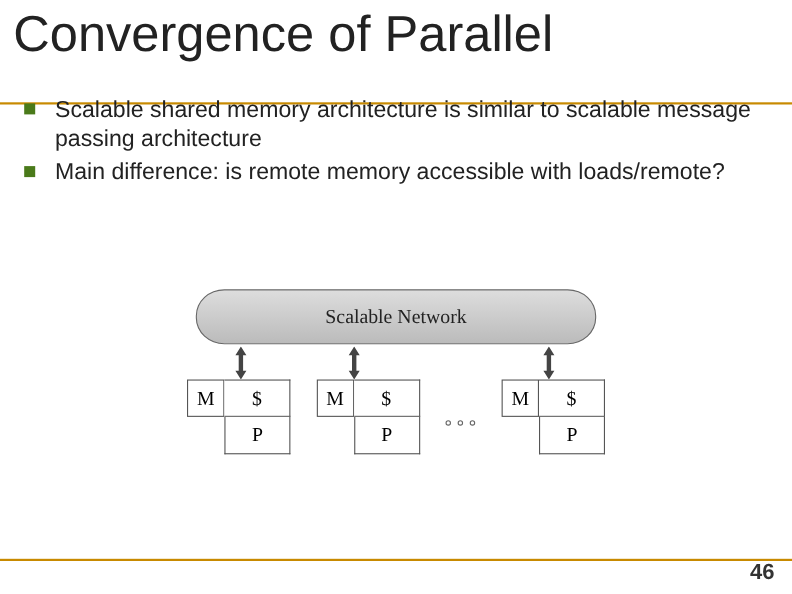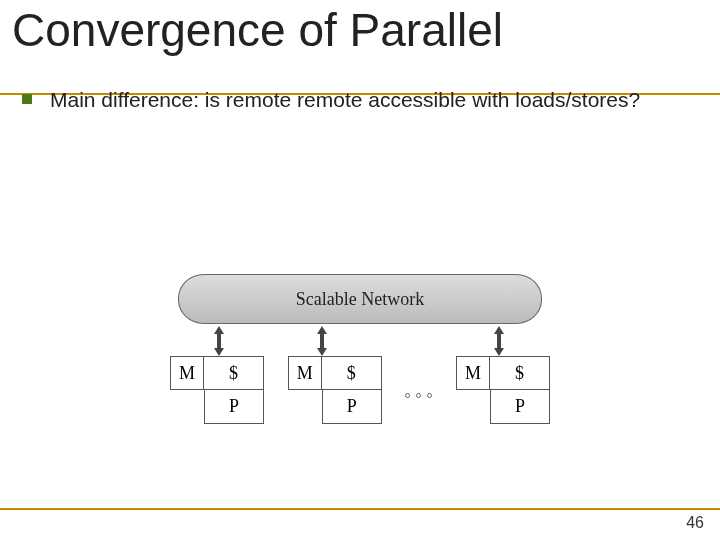--- a/index.html
+++ b/index.html
@@ -55,21 +55,21 @@
   }
   .network {
     width: 364px;
     height: 50px;
     border: 1px solid #666;
     border-radius: 26px / 24px;
     background: linear-gradient(#ddd, #bbb);
     display: flex;
     align-items: center;
     justify-content: center;
-    margin: 12px auto 2px auto;
+    margin: 1px auto 2px auto;
   }
   .network-label {
     font-family: Georgia, 'Times New Roman', serif;
     font-size: 18px;
     color: #222;
   }
   .arrows-row {
     width: 364px;
     margin: 0 auto;
     position: relative;
@@ -134,36 +134,41 @@
   .footer-rule {
     position: absolute;
     left: 0; right: 0;
     bottom: 30px;
     border-top: 2px solid #c88a00;
   }
   .slide-num {
     position: absolute;
     right: 16px;
     bottom: 8px;
-    font-size: 16px;
+    font-size: 20px;
     color: #333;
+    font-weight: bold;
   }
 </style>
 </head>
 <body>
 
 <div class="title">
   <span>Convergence of Parallel</span><br>
 </div>
 <div class="title-rule"></div>
 
 <div class="content">
   <div class="bullet-row">
     <div class="bullet-icon"></div>
-    <div class="bullet-text">Main difference: is remote remote accessible with loads/stores?</div>
+    <div class="bullet-text">Scalable shared memory architecture is similar to scalable message passing architecture</div>
+  </div>
+  <div class="bullet-row">
+    <div class="bullet-icon"></div>
+    <div class="bullet-text">Main difference: is remote memory accessible with loads/remote?</div>
   </div>
 </div>
 
 <div class="diagram">
   <div class="network">
     <span class="network-label">Scalable Network</span>
   </div>
   <div class="arrows-row">
     <div class="arrow" style="left:34px">
       <svg viewBox="0 0 14 30">

